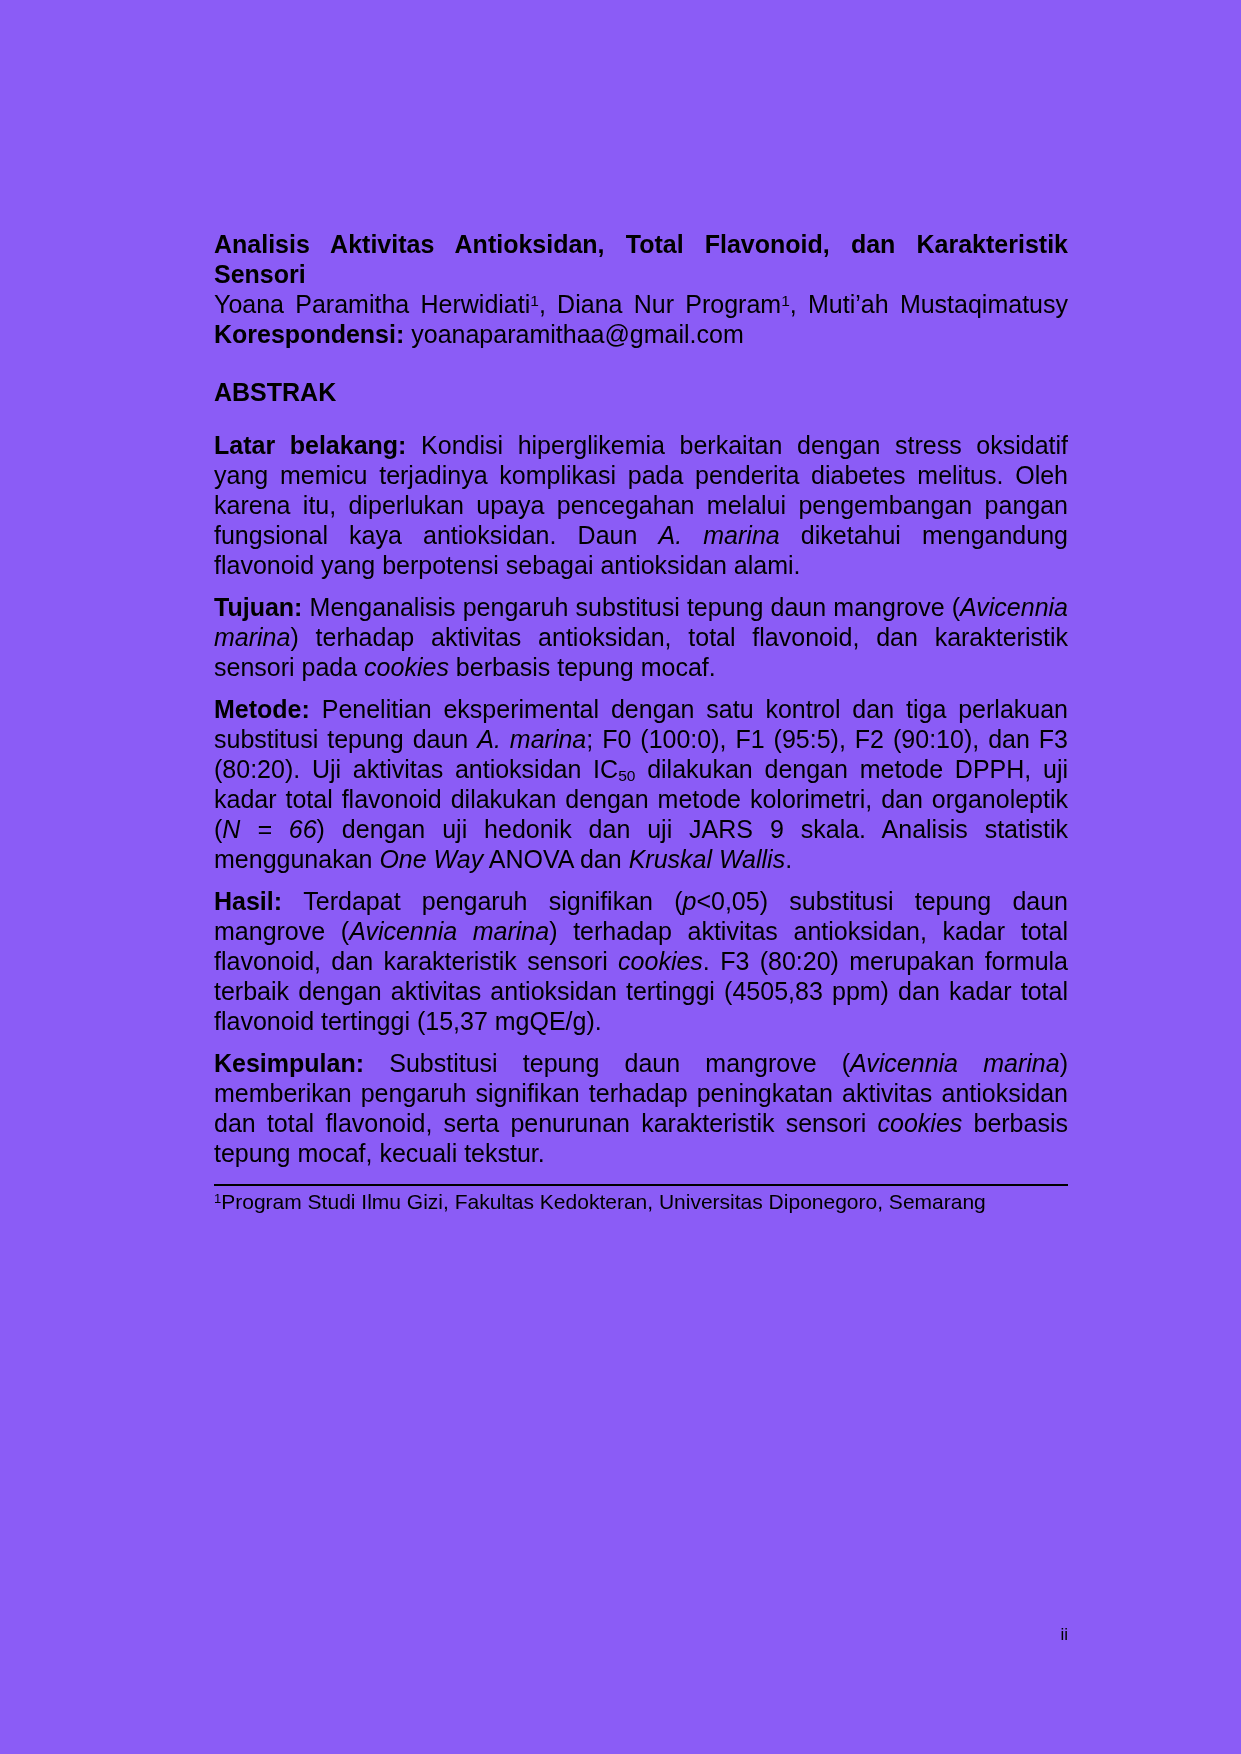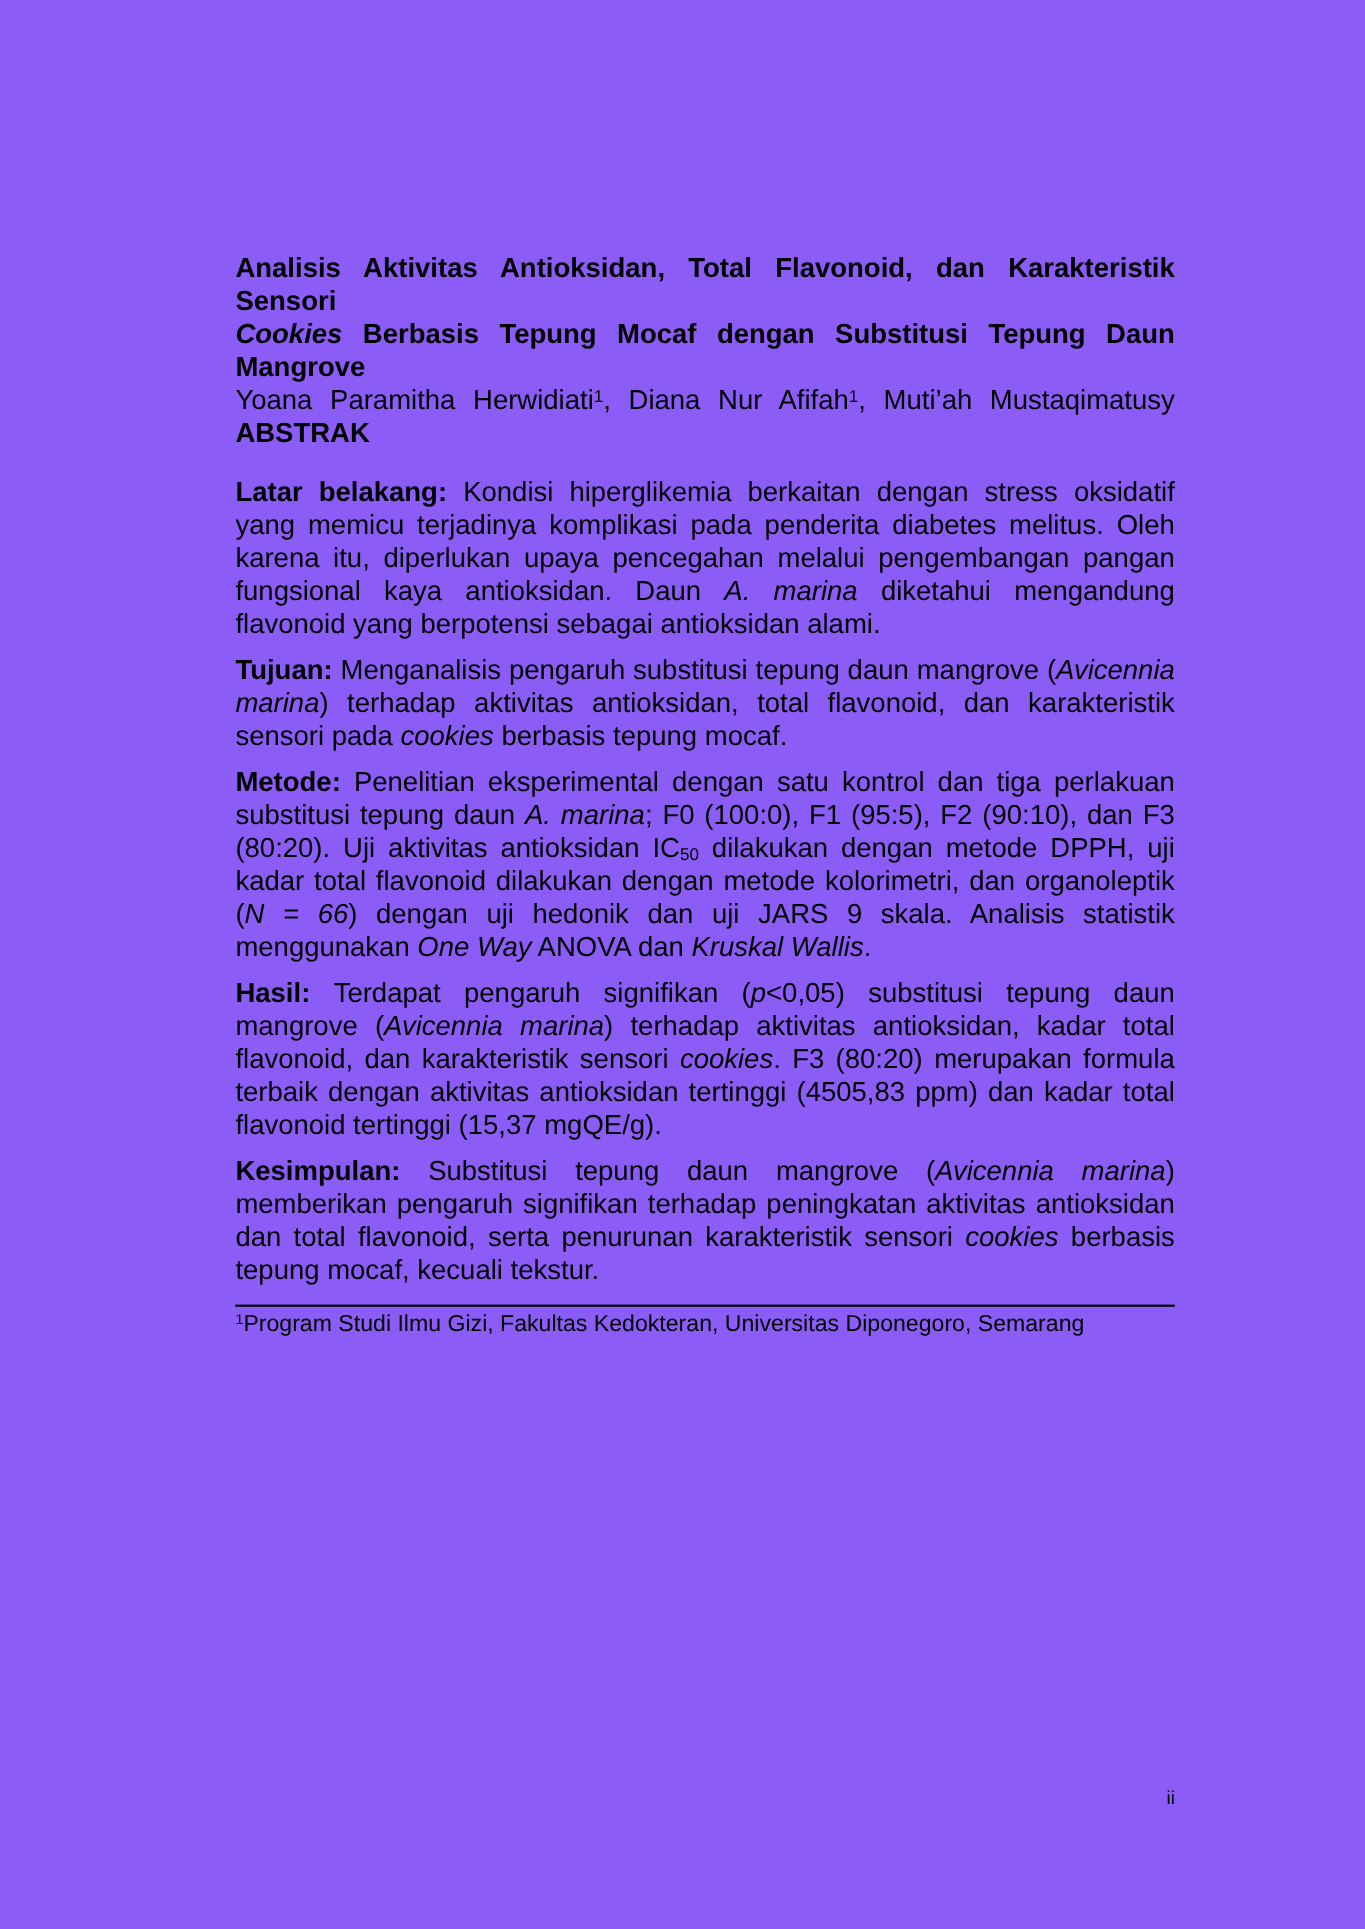--- a/index.html
+++ b/index.html
@@ -66,24 +66,24 @@
     line-height: 30px;
   }
 </style>
 </head>
 <body>
 
 <div class="page">
   <div class="content">
 
     <div class="line jlast"><span class="b">Analisis Aktivitas Antioksidan, Total Flavonoid, dan Karakteristik Sensori</span></div>
-    <div class="line jlast"><span class="b i">Cookies</span><span class="b"> Berbasis Tepung Mocaf dengan Substitusi Tepung Daun Mangrove</span></div>
 
-    <div class="line jlast"><span>Yoana Paramitha Herwidiati</span><sup>1</sup><span>, Diana Nur Afifah</span><sup>1</sup><span>, Muti’ah Mustaqimatusy</span></div>
+    <div class="line jlast"><span>Yoana Paramitha Herwidiati</span><sup>1</sup><span>, Diana Nur Program</span><sup>1</sup><span>, Muti’ah Mustaqimatusy</span></div>
 
+    <div class="line mb-lg"><span class="b">Korespondensi: </span><span>yoanaparamithaa@gmail.com</span></div>
 
     <div class="line mb-md"><span class="b">ABSTRAK</span></div>
 
     <p class="para"><span class="b">Latar belakang: </span><span>Kondisi hiperglikemia berkaitan dengan stress oksidatif yang memicu terjadinya komplikasi pada penderita diabetes melitus. Oleh karena itu, diperlukan upaya pencegahan melalui pengembangan pangan fungsional kaya antioksidan. Daun </span><span class="i">A. marina</span><span> diketahui mengandung flavonoid yang berpotensi sebagai antioksidan alami.</span></p>
     <p class="para"><span class="b">Tujuan: </span><span>Menganalisis pengaruh substitusi tepung daun mangrove (</span><span class="i">Avicennia marina</span><span>) terhadap aktivitas antioksidan, total flavonoid, dan karakteristik sensori pada </span><span class="i">cookies</span><span> berbasis tepung mocaf.</span></p>
     <p class="para"><span class="b">Metode: </span><span>Penelitian eksperimental dengan satu kontrol dan tiga perlakuan substitusi tepung daun </span><span class="i">A. marina</span><span>; F0 (100:0), F1 (95:5), F2 (90:10), dan F3 (80:20). Uji aktivitas antioksidan IC</span><sub>50</sub><span> dilakukan dengan metode DPPH, uji kadar total flavonoid dilakukan dengan metode kolorimetri, dan organoleptik (</span><span class="i">N = 66</span><span>) dengan uji hedonik dan uji JARS 9 skala. Analisis statistik menggunakan </span><span class="i">One Way</span><span> ANOVA dan </span><span class="i">Kruskal Wallis</span><span>.</span></p>
     <p class="para"><span class="b">Hasil: </span><span>Terdapat pengaruh signifikan (</span><span class="i">p</span><span>&lt;0,05) substitusi tepung daun mangrove (</span><span class="i">Avicennia marina</span><span>) terhadap aktivitas antioksidan, kadar total flavonoid, dan karakteristik sensori </span><span class="i">cookies</span><span>. F3 (80:20) merupakan formula terbaik dengan aktivitas antioksidan tertinggi (4505,83 ppm) dan kadar total flavonoid tertinggi (15,37 mgQE/g).</span></p>
     <p class="para mb-kk"><span class="b">Kesimpulan: </span><span>Substitusi tepung daun mangrove (</span><span class="i">Avicennia marina</span><span>) memberikan pengaruh signifikan terhadap peningkatan aktivitas antioksidan dan total flavonoid, serta penurunan karakteristik sensori </span><span class="i">cookies</span><span> berbasis tepung mocaf, kecuali tekstur.</span></p>
 
     <div class="footnote-area">

